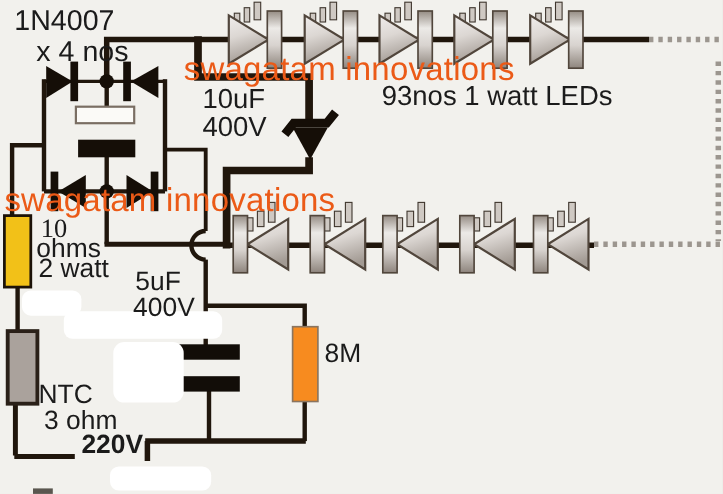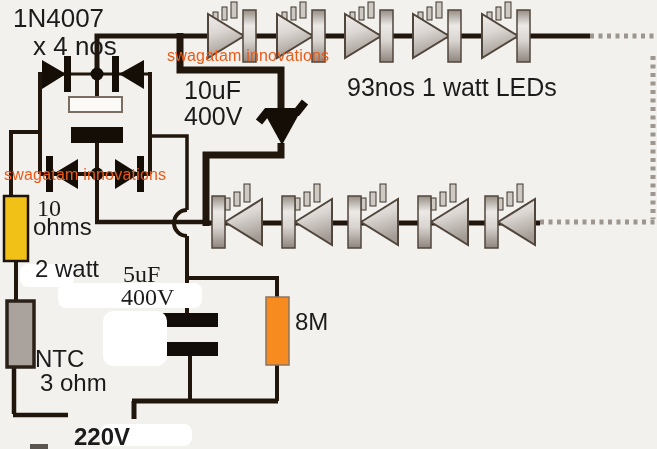--- a/index.html
+++ b/index.html
@@ -4,34 +4,34 @@
 <style>
   html,body{margin:0;padding:0;background:#e9e8e4;}
   #stage{
     position:relative;width:657px;height:449px;overflow:hidden;
     background:#f2f1ed;
     font-family:"Liberation Sans", sans-serif;
   }
   #circuit-svg{position:absolute;left:0;top:0;}
   .lbl{position:absolute;color:#1b1b1b;white-space:nowrap;line-height:1.04;}
   .lbl div{white-space:nowrap;}
-  .wm{position:absolute;color:#eb5a17;font-size:16px;white-space:nowrap;letter-spacing:.2px;text-align:center;}
+  .wm{position:absolute;color:#eb5a17;font-size:30px;white-space:nowrap;letter-spacing:.2px;text-align:center;}
   .f26{font-size:26px;line-height:28px;}
   .f25{font-size:25px;line-height:26px;}
   .f24{font-size:24px;}
   .bold{font-weight:bold;}
   .bridge-lbl div:nth-child(2){margin-left:20px;}
   .r10-lbl{line-height:18.5px;}
   .r10-lbl div:nth-child(1){margin-left:4px;font-family:Liberation Serif, serif;}
-  .r10-lbl div:nth-child(3){margin-left:2px;margin-top:24px;}
+  .r10-lbl div:nth-child(3){margin-left:2px;}
   .cap5-lbl{line-height:23px;}
   .cap5-lbl div:nth-child(2){margin-left:-2px;}
   .ntc-lbl{line-height:24px;margin-top:21px;}
   .ntc-lbl div:nth-child(2){margin-left:5px;}
-  .mains-lbl{line-height:23.5px;margin-top:32px;}
+  .mains-lbl{line-height:23.5px;}
   .mains-lbl div:nth-child(2){margin-left:2px;}
 </style>
 </head>
 <body>
 
 <div id="stage">
 
   <svg id="circuit-svg" width="657" height="449" viewBox="0 0 657 449">
     <defs>
       <linearGradient id="gBody" x1="0" y1="0" x2="0.25" y2="1">
@@ -184,21 +184,21 @@
   </div>
 
   <div class="wm" style="left:4px;top:166px;">swagatam innovations</div>
 
   <div class="lbl f24 r10-lbl" style="left:33px;top:199px;">
     <div>10</div>
     <div>ohms</div>
     <div>2 watt</div>
   </div>
 
-  <div class="lbl f24 cap5-lbl" style="left:123px;top:263px;font-family:Liberation Serif, serif;">
+  <div class="lbl f24 cap5-lbl" style="left:123px;top:245px;">
     <div>5uF</div>
     <div>400V</div>
   </div>
 
   <div class="lbl f24 ntc-lbl" style="left:35px;top:326px;">
     <div>NTC</div>
     <div>3 ohm</div>
   </div>
 
   <div class="lbl f24" style="left:295px;top:310px;">8M</div>

